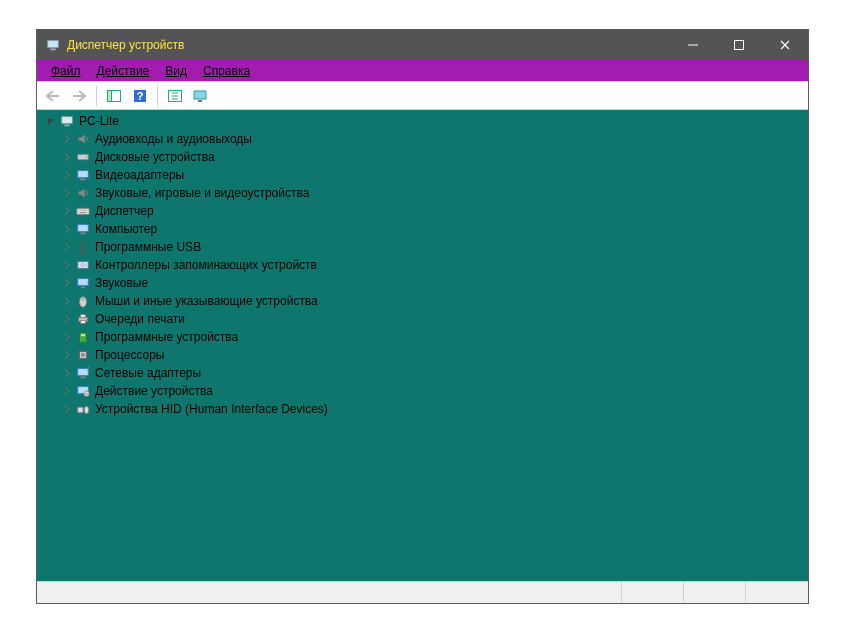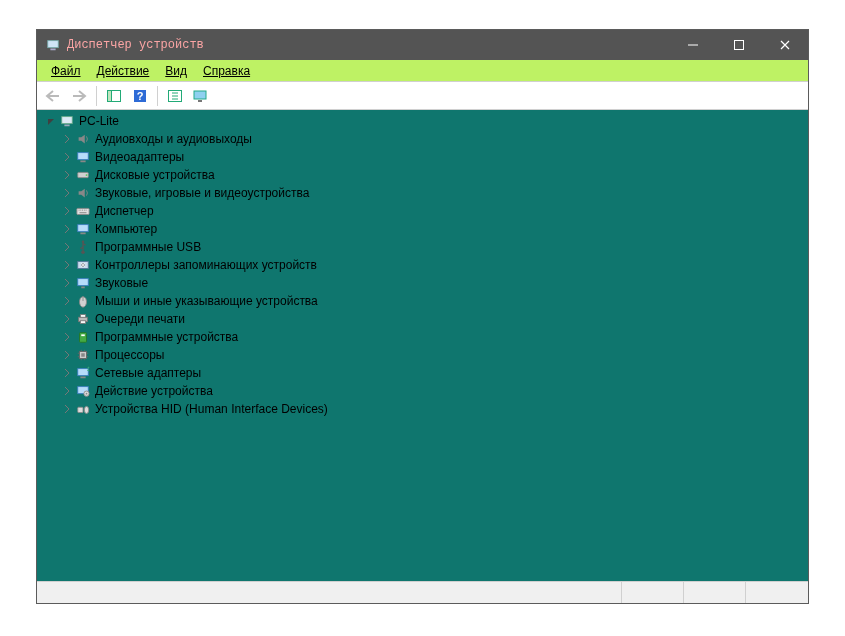--- a/index.html
+++ b/index.html
@@ -17,48 +17,47 @@
     top: 29px;
     width: 773px;
     height: 575px;
     border: 1px solid #5b5b5b;
     background: #fff;
     display: flex;
     flex-direction: column;
   }
   .titlebar {
     background: #545454;
-    color: #fca5a5;
+    color: #fde047;
     height: 30px;
     display: flex;
     align-items: center;
     padding-left: 8px;
     font-size: 12px;
-    font-family: Liberation Mono, monospace;
   }
   .titlebar .tb-icon {
     width: 16px; height: 16px; margin-right: 6px;
     display: inline-flex; align-items: center; justify-content: center;
   }
   .titlebar .title-text { flex: 1; }
   .tb-controls { display: flex; height: 100%; }
   .tb-btn {
     width: 46px;
     display: flex;
     align-items: center;
     justify-content: center;
     color: #fff;
   }
   .menubar {
     height: 22px;
     display: flex;
     align-items: center;
     padding: 0 6px;
     border-bottom: 1px solid #d0d0d0;
-    background: #bef264;
+    background: #a21caf;
   }
   .menu-item {
     padding: 2px 8px;
     font-size: 12px;
     color: #000;
     cursor: default;
   }
   .menu-item .u { text-decoration: underline; }
   .toolbar {
     height: 28px;
@@ -236,41 +235,41 @@
             </li>
             <li>
               <div class="node">
                 <span class="expander">
                   <svg width="8" height="8" viewBox="0 0 8 8">
                     <path d="M2 0 L6 4 L2 8" stroke="#777" fill="none"></path>
                   </svg>
                 </span>
                 <span class="node-icon">
                   <svg width="14" height="14" viewBox="0 0 16 16">
+                    <rect x="2" y="5" width="12" height="6" rx="1" fill="#d0d0d0" stroke="#888"></rect>
+                    <circle cx="12" cy="8" r="1" fill="#5c5"></circle>
+                  </svg>
+                </span>
+                <span class="node-label">Дисковые устройства</span>
+              </div>
+            </li>
+            <li>
+              <div class="node">
+                <span class="expander">
+                  <svg width="8" height="8" viewBox="0 0 8 8">
+                    <path d="M2 0 L6 4 L2 8" stroke="#777" fill="none"></path>
+                  </svg>
+                </span>
+                <span class="node-icon">
+                  <svg width="14" height="14" viewBox="0 0 16 16">
                     <rect x="2" y="3" width="12" height="8" fill="#b6dcfa" stroke="#3a7dbf"></rect>
                     <rect x="5" y="12" width="6" height="2" fill="#888"></rect>
                   </svg>
                 </span>
                 <span class="node-label">Видеоадаптеры</span>
-              </div>
-            </li>
-            <li>
-              <div class="node">
-                <span class="expander">
-                  <svg width="8" height="8" viewBox="0 0 8 8">
-                    <path d="M2 0 L6 4 L2 8" stroke="#777" fill="none"></path>
-                  </svg>
-                </span>
-                <span class="node-icon">
-                  <svg width="14" height="14" viewBox="0 0 16 16">
-                    <rect x="2" y="5" width="12" height="6" rx="1" fill="#d0d0d0" stroke="#888"></rect>
-                    <circle cx="12" cy="8" r="1" fill="#5c5"></circle>
-                  </svg>
-                </span>
-                <span class="node-label">Дисковые устройства</span>
               </div>
             </li>
             <li>
               <div class="node">
                 <span class="expander">
                   <svg width="8" height="8" viewBox="0 0 8 8">
                     <path d="M2 0 L6 4 L2 8" stroke="#777" fill="none"></path>
                   </svg>
                 </span>
                 <span class="node-icon">

